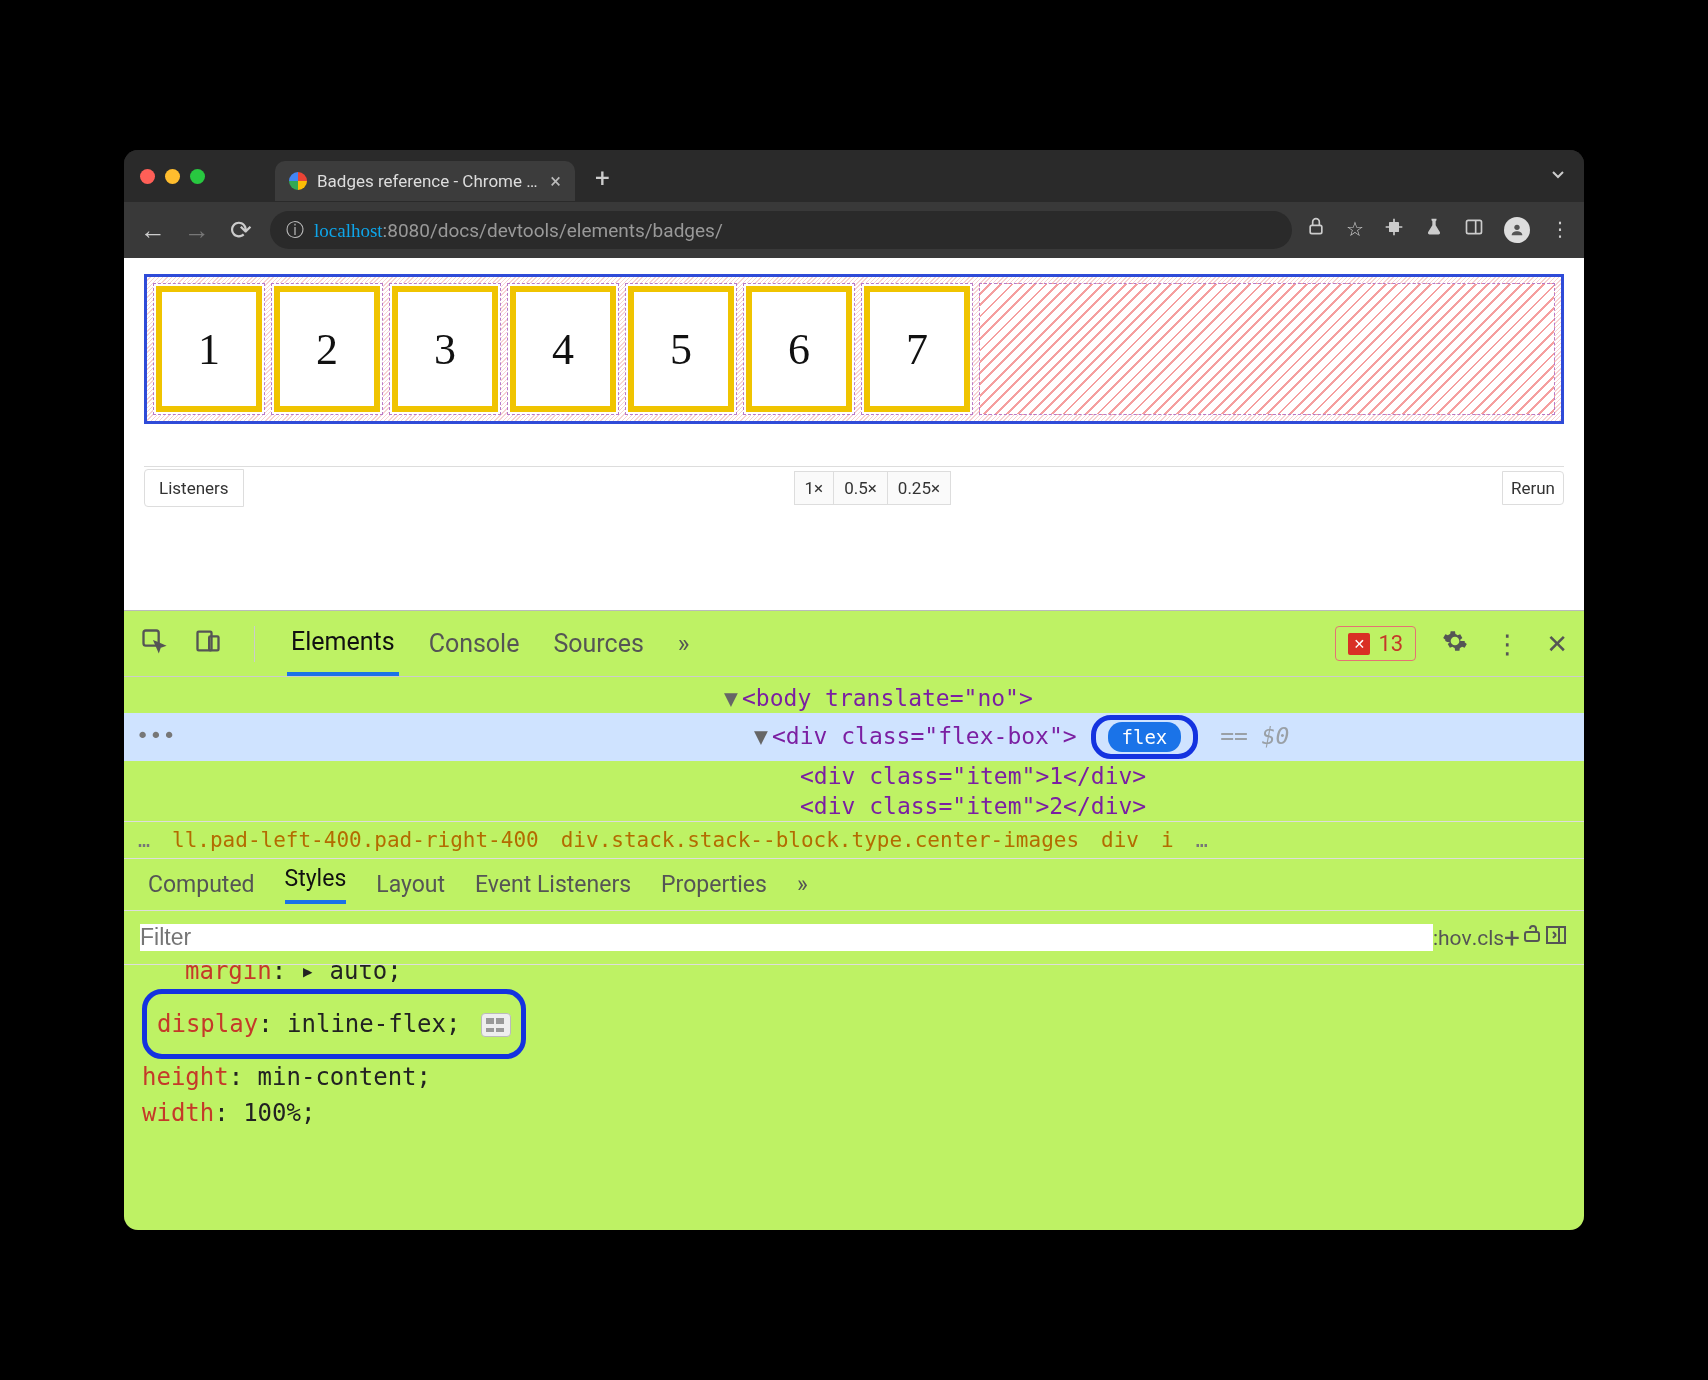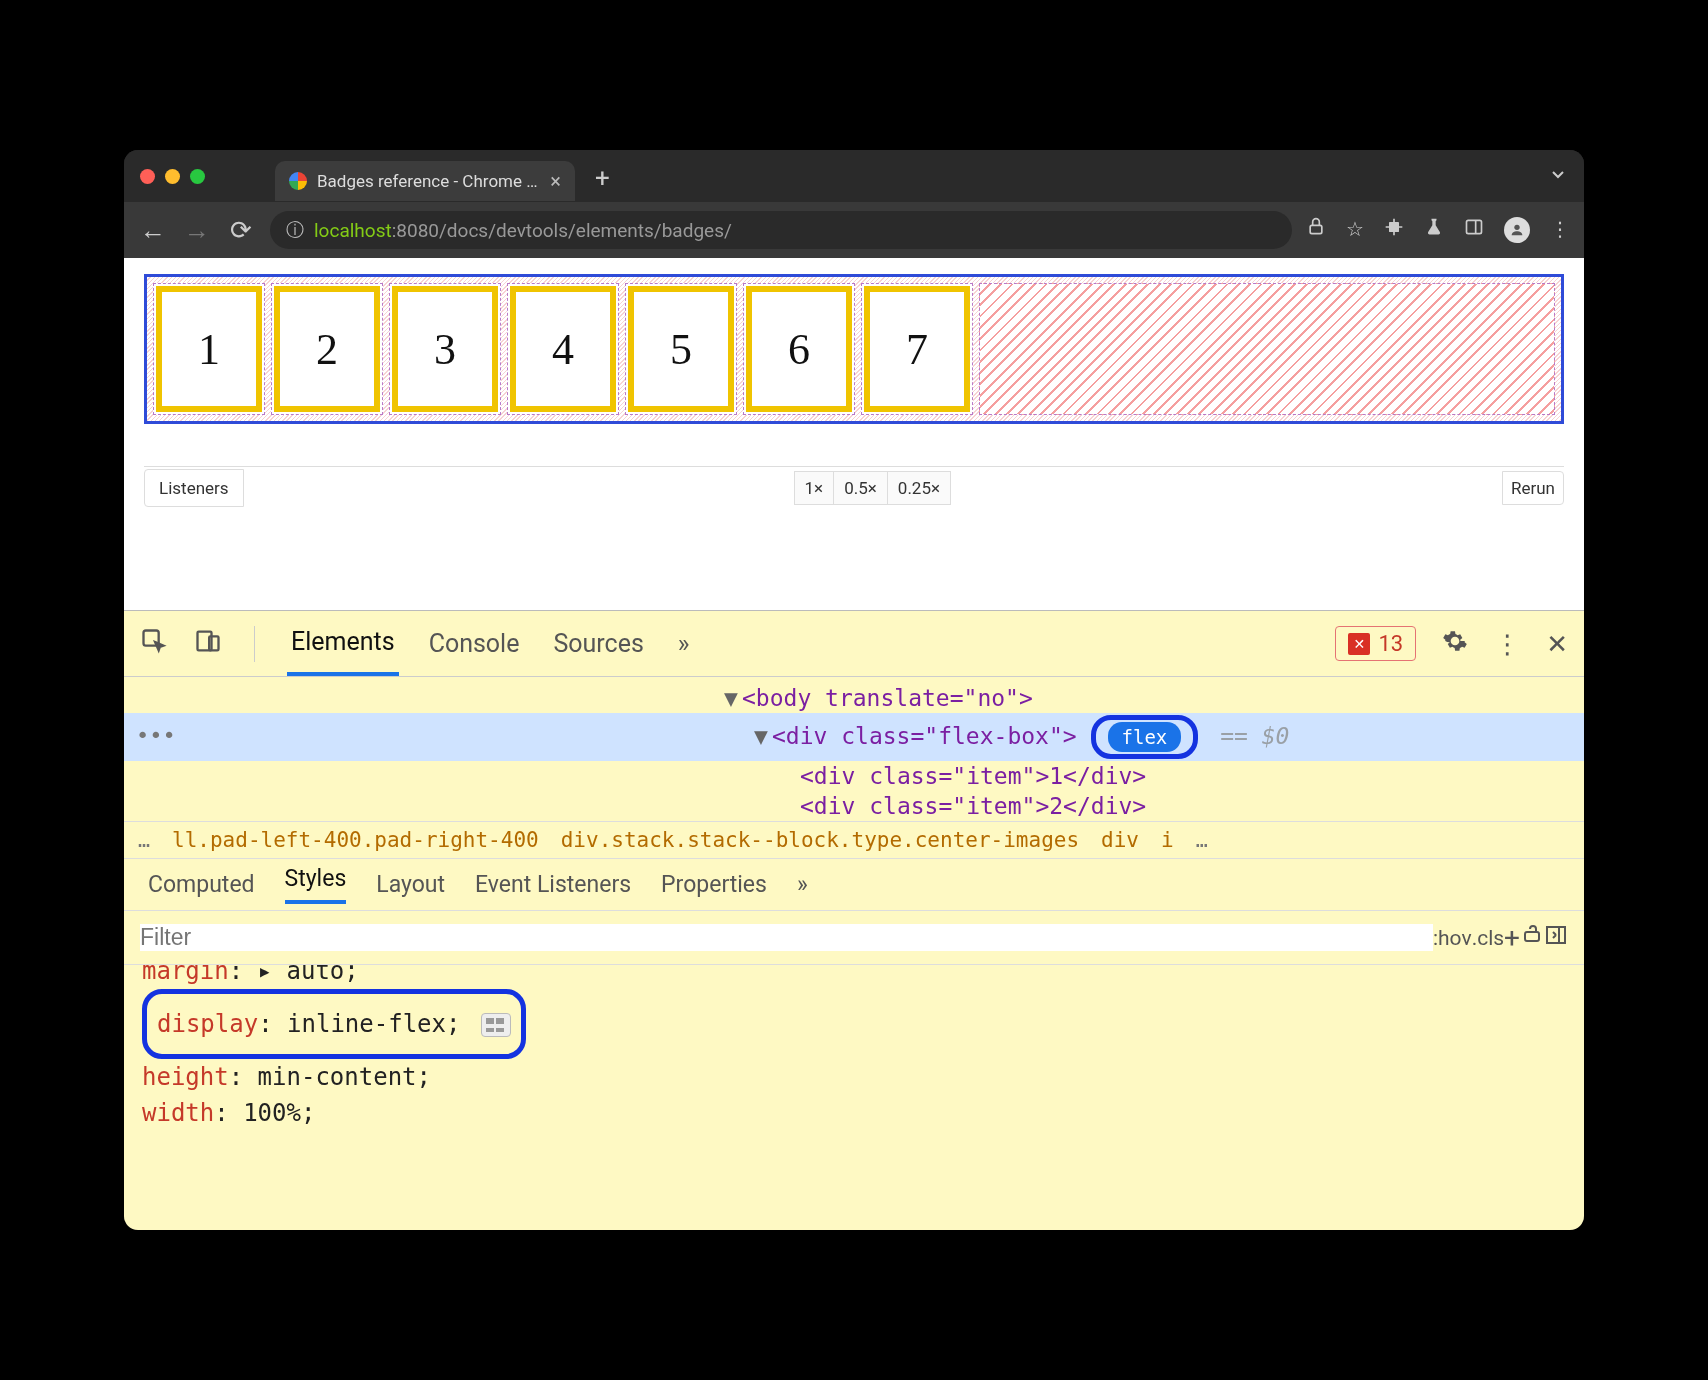--- a/index.html
+++ b/index.html
@@ -55,21 +55,21 @@
     display:flex; align-items:center; padding: 0 14px; gap:14px;
   }
   .navbtn { width:30px; text-align:center; color:#ccc; font-size:26px;}
   .navbtn.dim { color:#777; }
   .url {
     flex:1; background:#2a2a2a; height:38px; border-radius:20px;
     display:flex; align-items:center; padding: 0 16px; gap:10px;
     color:#ccc; font-size:19px;
   }
   .url .info-icon{ color:#bbb; font-size:18px;}
-  .url .host { color:#84cc16;}
+  .url .host { color:#0ea5e9;font-family:Liberation Serif, serif;}
   .url .path { color:#999;}
   .righticons { display:flex; gap:20px; color:#ccc; font-size:20px;}
   .avatar { width:26px;height:26px;border-radius:50%;background:#ddd; display:inline-flex;align-items:center;justify-content:center;color:#444;font-size:16px;}
 
   
   .page {
     background:#fff; height: calc(100% - 108px - 620px);
     padding: 16px 20px 0 20px;
   }
   .flex-outline {
@@ -97,21 +97,21 @@
     display:flex; align-items:center; height:42px; margin-top:42px;
     border-top:1px solid #ddd; font-size:17px; color:#333;
   }
   .demo-controls .res { padding:8px 14px; border:1px solid #ddd; border-radius:4px 0 0 4px;}
   .demo-controls .spacer { flex:1;}
   .scale-btn { padding:6px 10px; border:1px solid #ddd; margin-left:-1px; background:#fafafa;}
   .rerun { margin-left:auto; padding:6px 8px; border:1px solid #ddd; border-radius:0 4px 4px 0;}
 
   
   .devtools {
-    height: 620px; background:#fef9c3; border-top:1px solid #bbb;
+    height: 620px; background:#bef264; border-top:1px solid #bbb;
     display:flex; flex-direction:column;
     font-size:22px;
   }
   .dt-tabs {
     height:66px; display:flex; align-items:center; padding:0 16px; gap:26px;
     border-bottom:1px solid #ccc;
   }
   .dt-ibtn { color:#555; font-size:24px; }
   .dt-divider { width:1px; height:36px; background:#ccc; margin:0 6px;}
   .dt-tab { color:#555; font-size:25px; padding:16px 4px;}
@@ -166,21 +166,21 @@
   }
   .filterrow input {
     border:none; font-size:23px; color:#555; flex:1; outline:none;
   }
   .fr-btn { color:#555; font-size:21px; font-family:inherit;}
   .stylesbody {
     font-family: Menlo, monospace; font-size:24px;
     padding: 4px 18px; line-height:1.5;
     overflow:hidden;
   }
-  .propline.cut { margin-top:-16px;}
+  .propline.cut { margin-top:-16px;margin-left:43px;}
   .prop { color:#c53929;}
   .val { color:#222;}
   .ringed {
     border:5px solid #1433e0; border-radius:20px; padding:12px 10px;
     display:inline-block;
   }
   .flex-editor-icon{
     display:inline-block;width:30px;height:24px;
     background:#eee;border:1px solid #bbb;border-radius:4px;
     vertical-align:middle; margin-left:6px;

